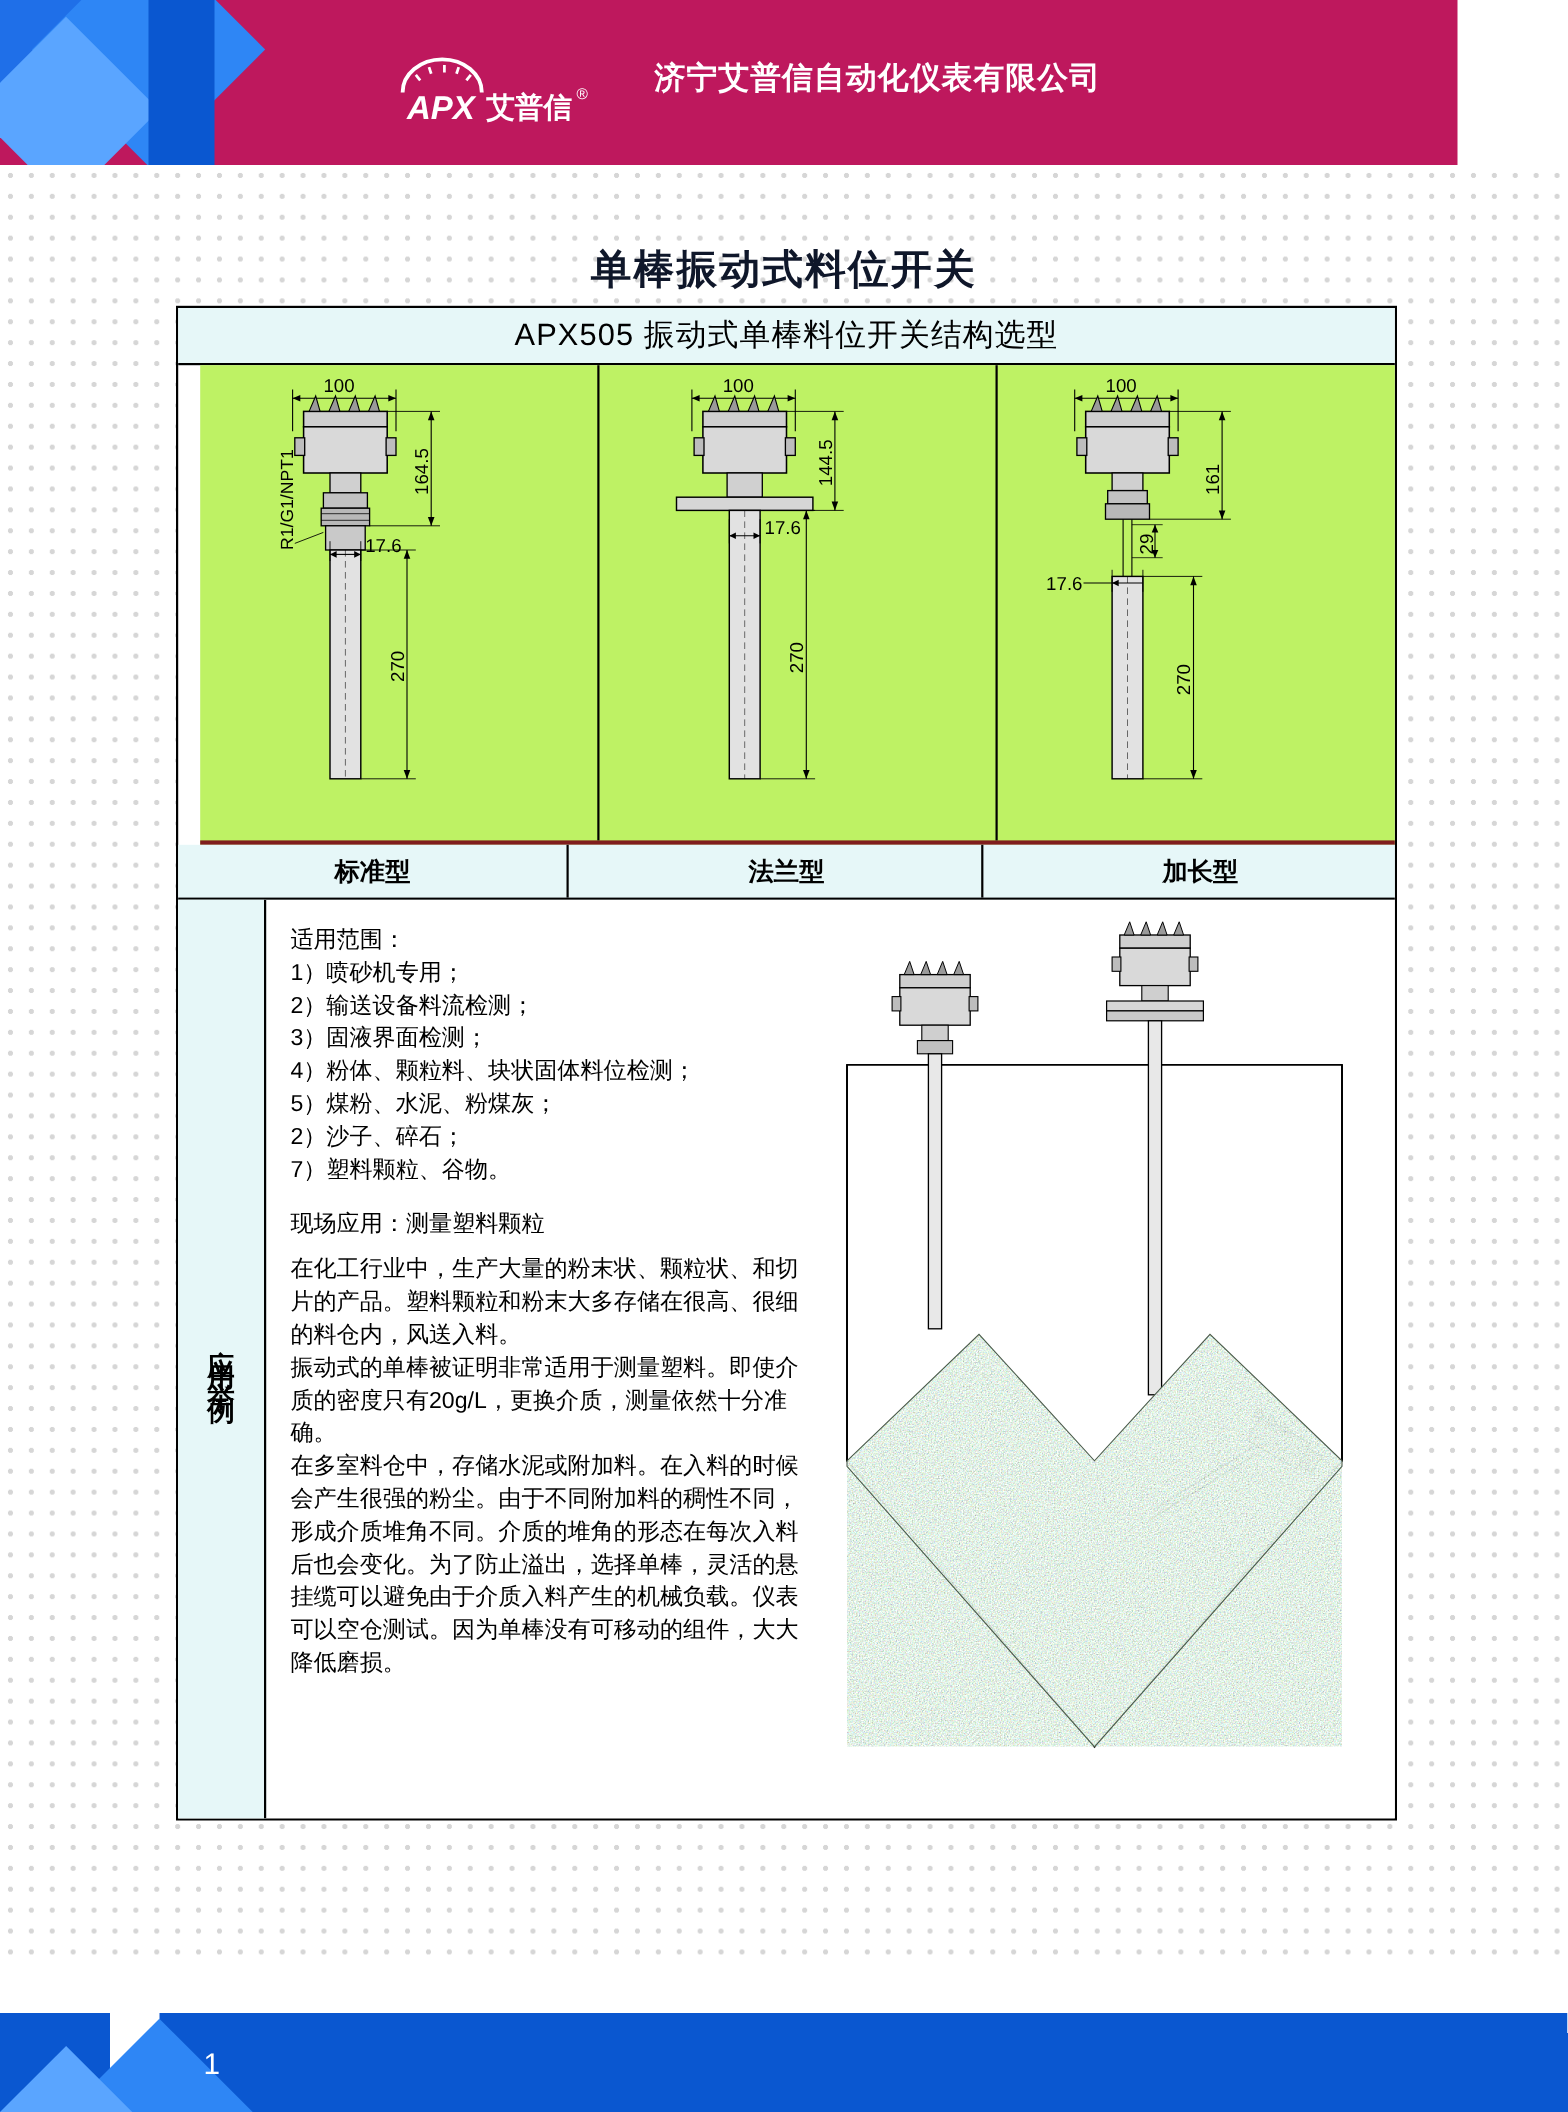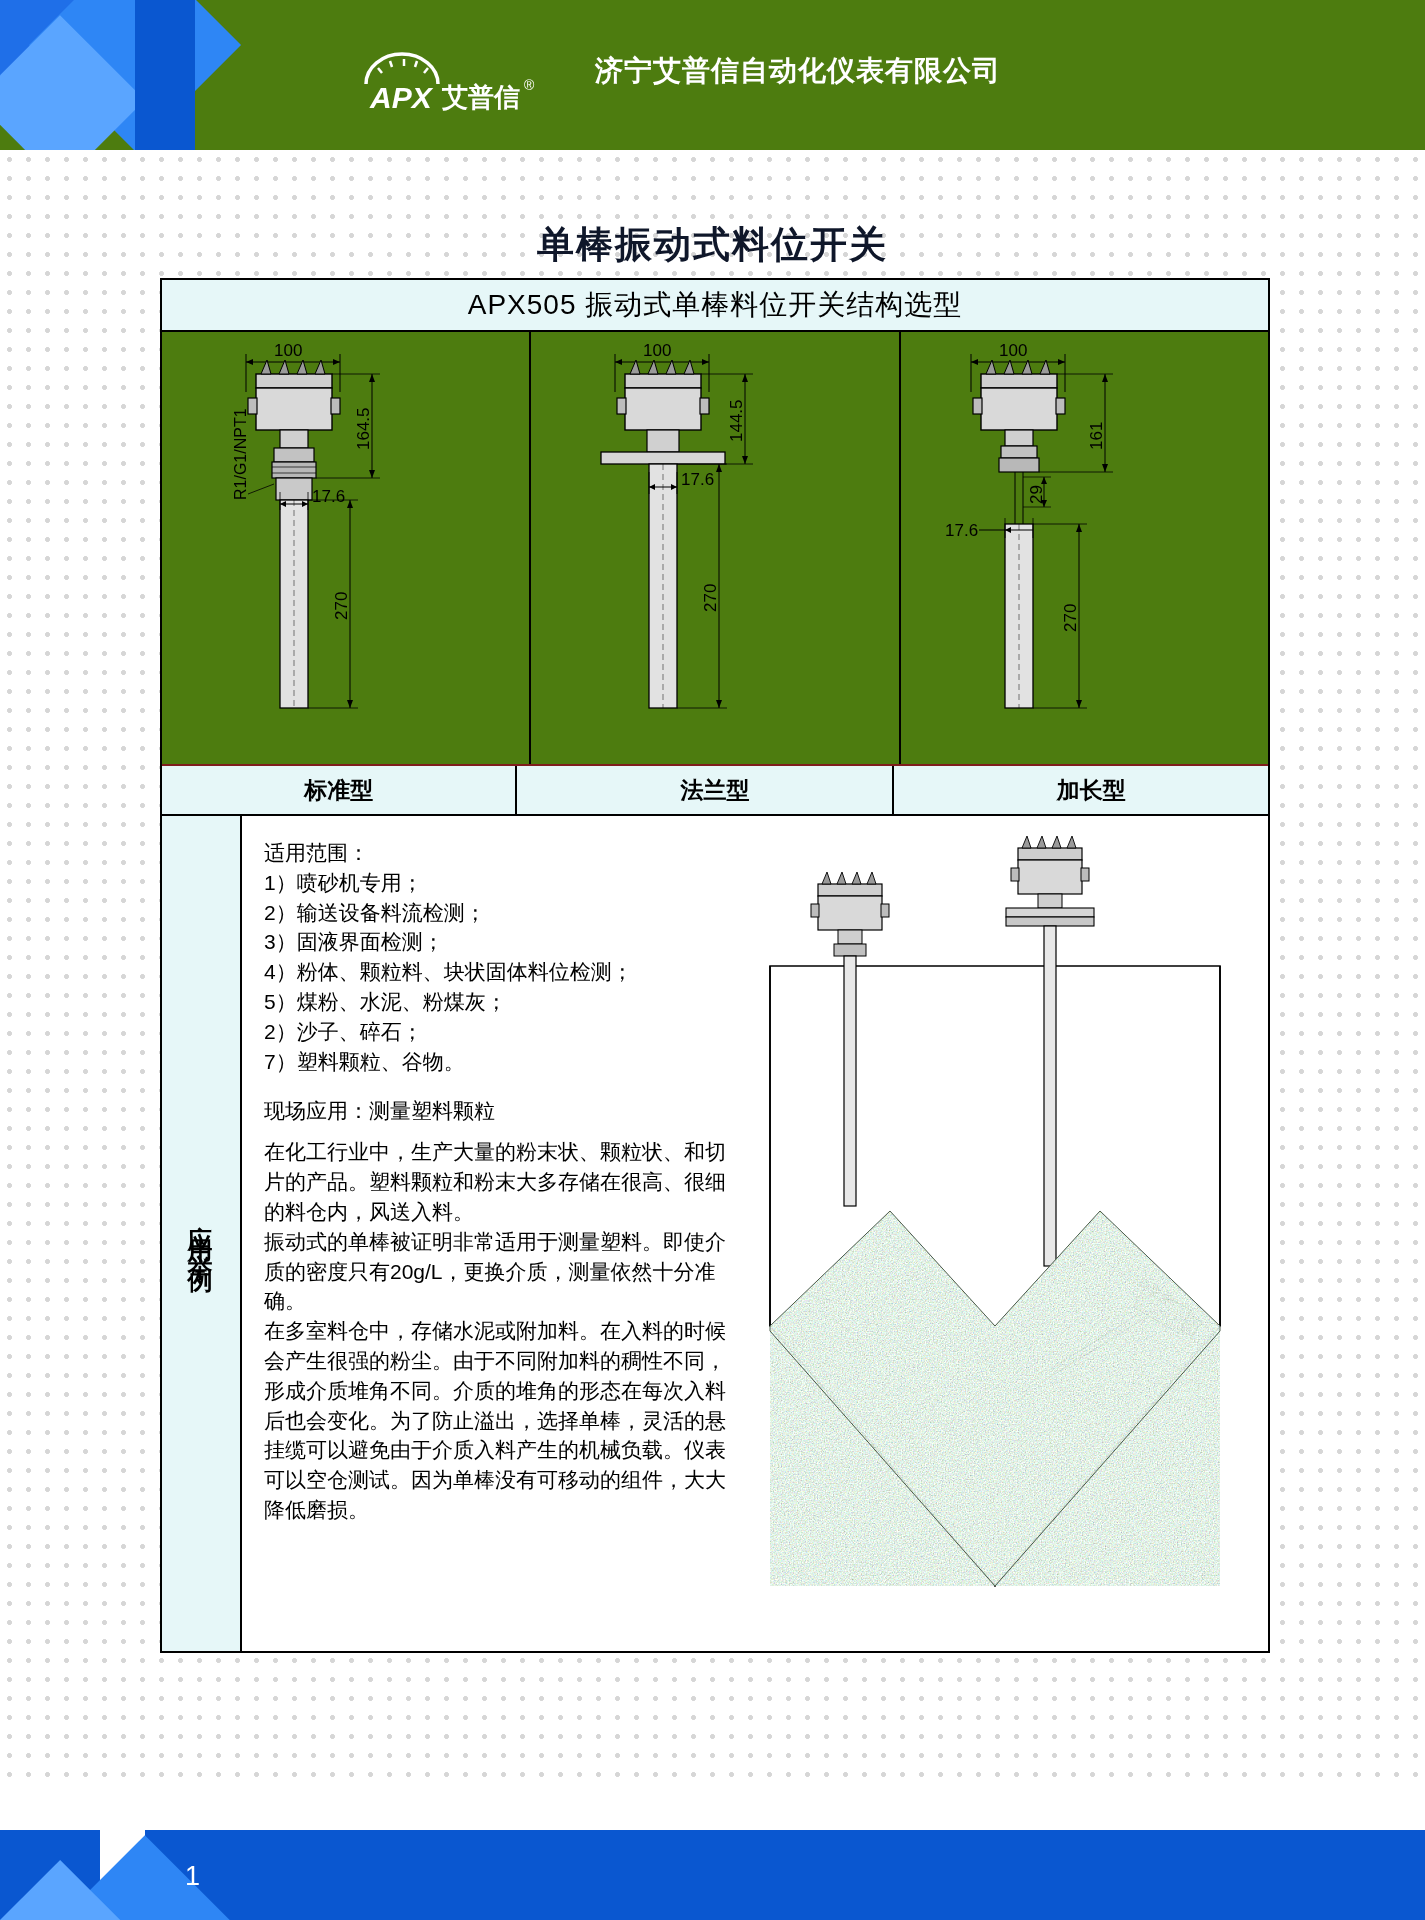--- a/index.html
+++ b/index.html
@@ -12,23 +12,23 @@
     height: 1920px;
     position: relative;
     font-family: "Liberation Sans", sans-serif;
     overflow: hidden;
   }
 
   
   .header {
     position: absolute;
     left: 0; top: 0;
-    width: 1425px;
+    width: 1325px;
     height: 150px;
-    background: #4d7c0f;
+    background: #be185d;
     overflow: hidden;
   }
   .hdr-deco1 {
     position: absolute;
     left: -40px; top: -60px;
     width: 200px; height: 200px;
     background: #1f6fe8;
     transform: rotate(45deg);
   }
   .hdr-deco2 {
@@ -107,22 +107,23 @@
     display: flex;
     align-items: center;
     justify-content: center;
     font-size: 28px;
     letter-spacing: 1px;
     color: #000;
   }
   .tbl-drawings {
     display: flex;
     height: 432px;
-    border-bottom: 2px solid #7f1d1d;
-    background: #4d7c0f;
+    border-bottom: 4px solid #7f1d1d;
+    background: #bef264;
+    margin-left: 20px;
   }
   .drawing-cell {
     flex: 1;
     position: relative;
     border-right: 2px solid #000;
     overflow: hidden;
   }
   .drawing-cell:last-child { border-right: none; }
 
   .tbl-labels {

